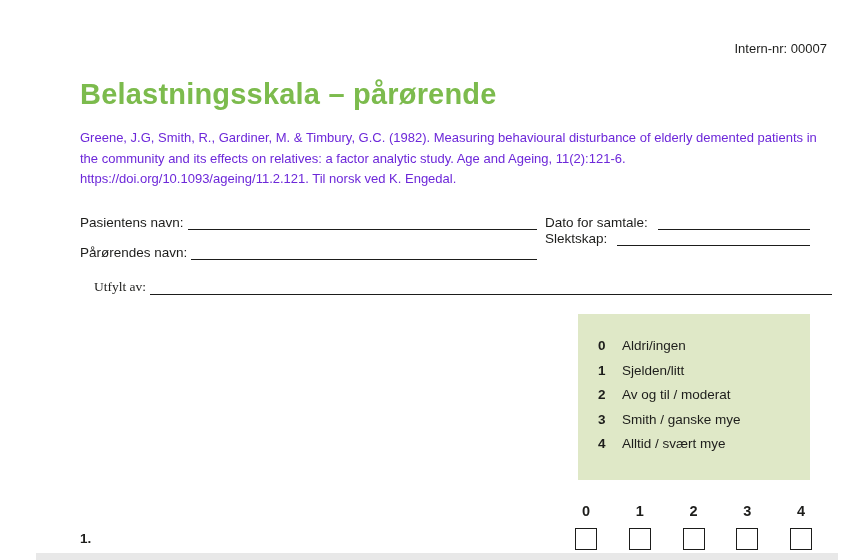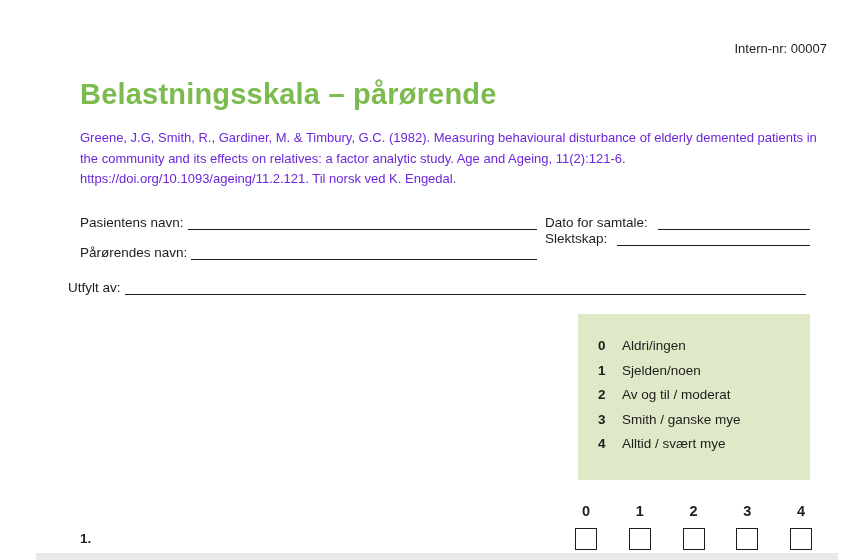--- a/index.html
+++ b/index.html
@@ -51,21 +51,21 @@
   .field-row .label { white-space: nowrap; padding-right: 4px; }
   .field-row .line {
     flex: 1;
     height: 18px;
     border-bottom: 1px solid #1d1d1b;
   }
   .row1-left  { left: 80px;  top: 212px; width: 457px; }
   .row1-right { left: 545px; top: 212px; width: 265px; }
   .row2-left  { left: 80px;  top: 242px; width: 457px; }
   .row2-right { left: 545px; top: 228px; width: 265px; }
-  .row3      { left: 68px;  top: 277px; width: 738px; }
+  .row3      { left: 94px;  top: 277px; width: 738px; font-family: Liberation Serif, serif; }
   .row1-right .label, .row2-right .label { padding-right: 10px; }
 
   .answer-key {
     position: absolute;
     left: 578px;
     top: 314px;
     width: 232px;
     height: 166px;
     background: #dfe8c7;
     padding: 15px 10px 0 20px;
@@ -173,21 +173,21 @@
     <span class="line"></span>
   </div>
 
   <div class="answer-key">
     <div class="ak-option">
       <span class="ak-value">0</span>
       <span class="ak-label">Aldri/ingen</span>
     </div>
     <div class="ak-option">
       <span class="ak-value">1</span>
-      <span class="ak-label">Sjelden/noen</span>
+      <span class="ak-label">Sjelden/litt</span>
     </div>
     <div class="ak-option">
       <span class="ak-value">2</span>
       <span class="ak-label">Av og til / moderat</span>
     </div>
     <div class="ak-option">
       <span class="ak-value">3</span>
       <span class="ak-label">Smith / ganske mye</span>
     </div>
     <div class="ak-option">

